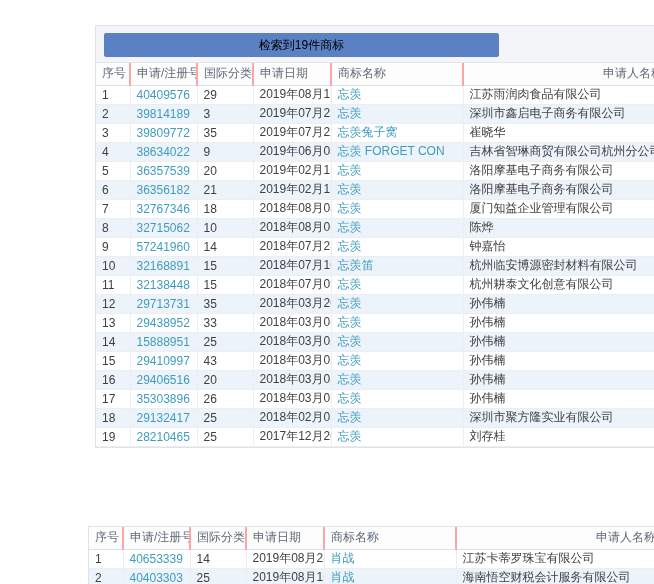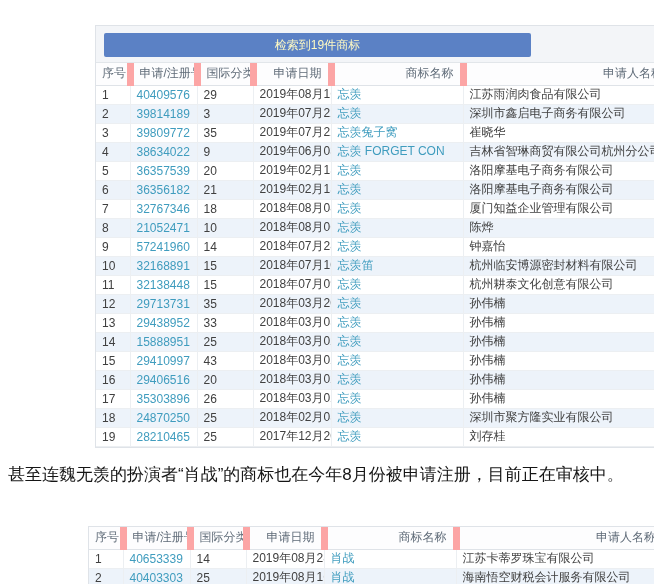--- a/index.html
+++ b/index.html
@@ -23,23 +23,23 @@
   }
   #t1 { left: 95px; top: 25px; }
   #t2 { left: 88px; top: 526px; }
 
   .caption-area {
     background: #f3f5f8;
     padding: 7px 0 5px 8px;
     border-bottom: 1px solid #e2e6ea;
   }
   .banner {
-    width: 427px; height: 24px; line-height: 24px;
+    width: 395px; height: 24px; line-height: 24px;
     background: var(--banner);
-    color: #fef9c3;
+    color: #000000;
     text-align: center;
     font-size: 12px;
     border-radius: 2px;
   }
 
   table {
     border-collapse: collapse;
     table-layout: fixed;
     width: 573px;
     font-size: 12px;
@@ -49,23 +49,23 @@
   col.c2 { width: 56px; }
   col.c3 { width: 78px; }
   col.c4 { width: 132px; }
   col.c5 { width: 206px; }
 
   th {
     color: #5f6b78;
     font-weight: normal;
     height: 22px;
     padding: 0 6px;
-    text-align: right;
+    text-align: left;
     background: #fdfdfe;
-    border-right: 7px solid #fca5a5;
+    border-right: 2px solid #fca5a5;
     border-bottom: 1px solid #dfe3e8;
     white-space: nowrap;
     overflow: hidden;
   }
   th.c5 { text-align: right; }
   th:last-child, td:last-child { border-right: none; }
 
   td {
     height: 19px;
     padding: 0 6px;
@@ -169,21 +169,21 @@
           <tr>
             <td class="c0">7</td>
             <td class="c1"><span class="link">32767346</span></td>
             <td class="c2">18</td>
             <td class="c3">2018年08月08日</td>
             <td class="c4"><span class="link">忘羡</span></td>
             <td class="c5">厦门知益企业管理有限公司</td>
           </tr>
           <tr>
             <td class="c0">8</td>
-            <td class="c1"><span class="link">21052471</span></td>
+            <td class="c1"><span class="link">32715062</span></td>
             <td class="c2">10</td>
             <td class="c3">2018年08月06日</td>
             <td class="c4"><span class="link">忘羡</span></td>
             <td class="c5">陈烨</td>
           </tr>
           <tr>
             <td class="c0">9</td>
             <td class="c1"><span class="link">57241960</span></td>
             <td class="c2">14</td>
             <td class="c3">2018年07月28日</td>
@@ -249,39 +249,38 @@
           <tr>
             <td class="c0">17</td>
             <td class="c1"><span class="link">35303896</span></td>
             <td class="c2">26</td>
             <td class="c3">2018年03月02日</td>
             <td class="c4"><span class="link">忘羡</span></td>
             <td class="c5">孙伟楠</td>
           </tr>
           <tr>
             <td class="c0">18</td>
-            <td class="c1"><span class="link">24870250</span></td>
+            <td class="c1"><span class="link">29132417</span></td>
             <td class="c2">25</td>
             <td class="c3">2018年02月05日</td>
             <td class="c4"><span class="link">忘羡</span></td>
             <td class="c5">深圳市聚方隆实业有限公司</td>
           </tr>
           <tr>
             <td class="c0">19</td>
             <td class="c1"><span class="link">28210465</span></td>
             <td class="c2">25</td>
             <td class="c3">2017年12月20日</td>
             <td class="c4"><span class="link">忘羡</span></td>
             <td class="c5">刘存桂</td>
           </tr>
         </tbody>
     </table>
   </section>
 
-  <p class="note">甚至连魏无羡的扮演者“肖战”的商标也在今年8月份被申请注册，目前正在审核中。</p>
 
   <section class="table-widget" id="t2">
     <table>
       <colgroup>
         <col class="c0">
           <col class="c1">
           <col class="c2">
           <col class="c3">
           <col class="c4">
           <col class="c5">

